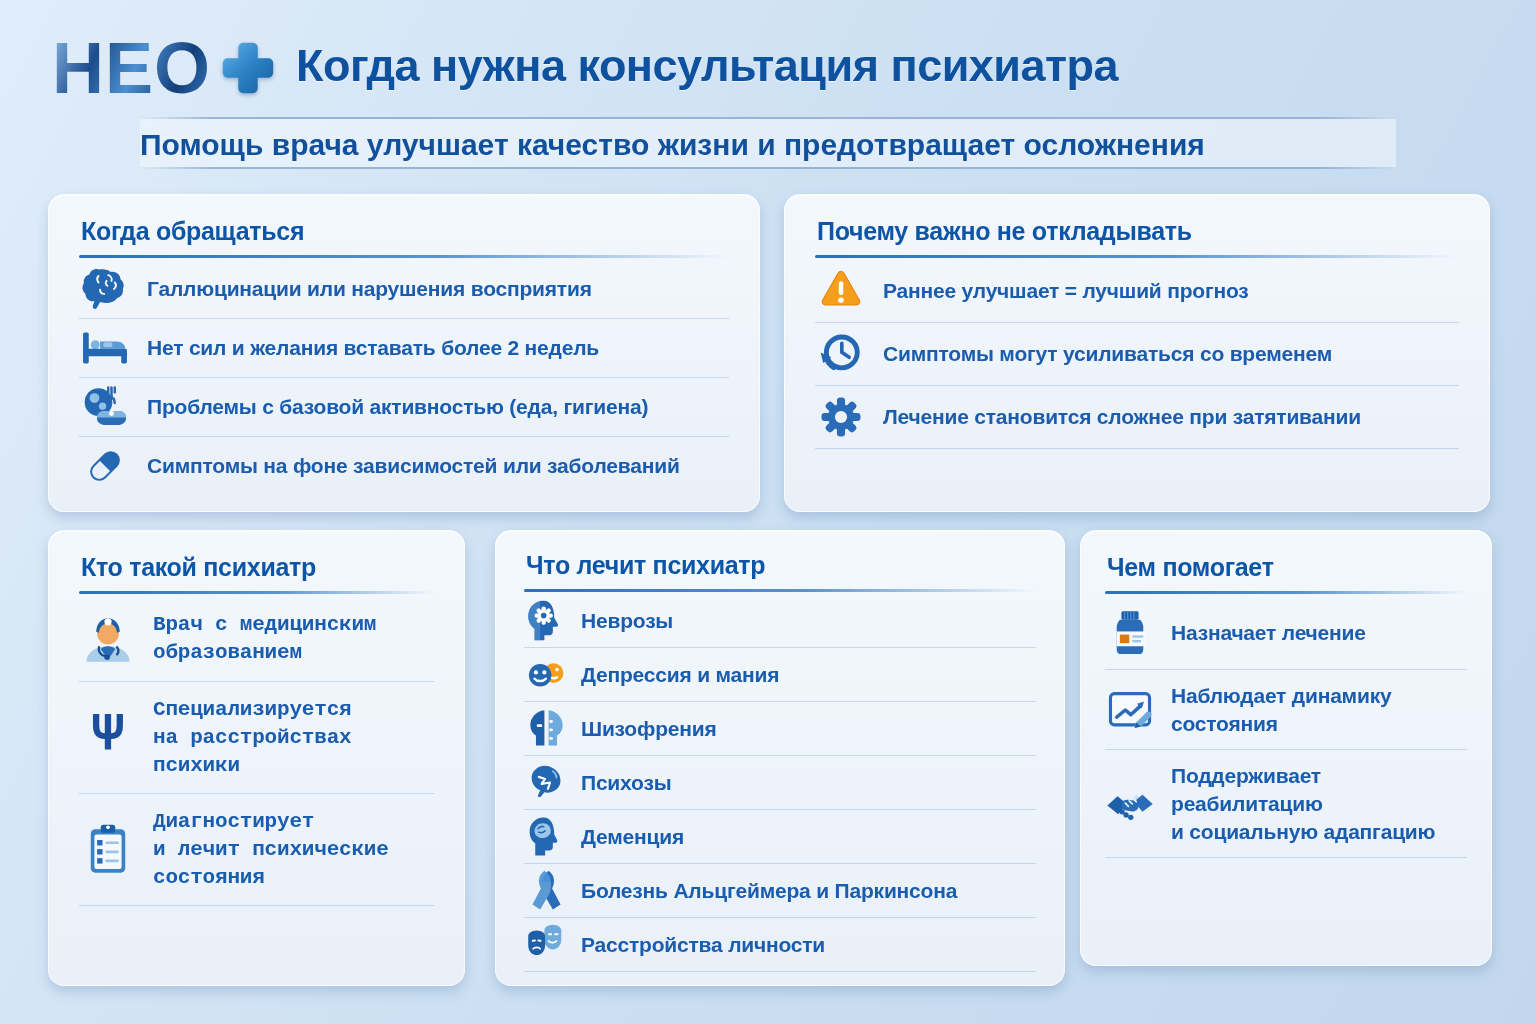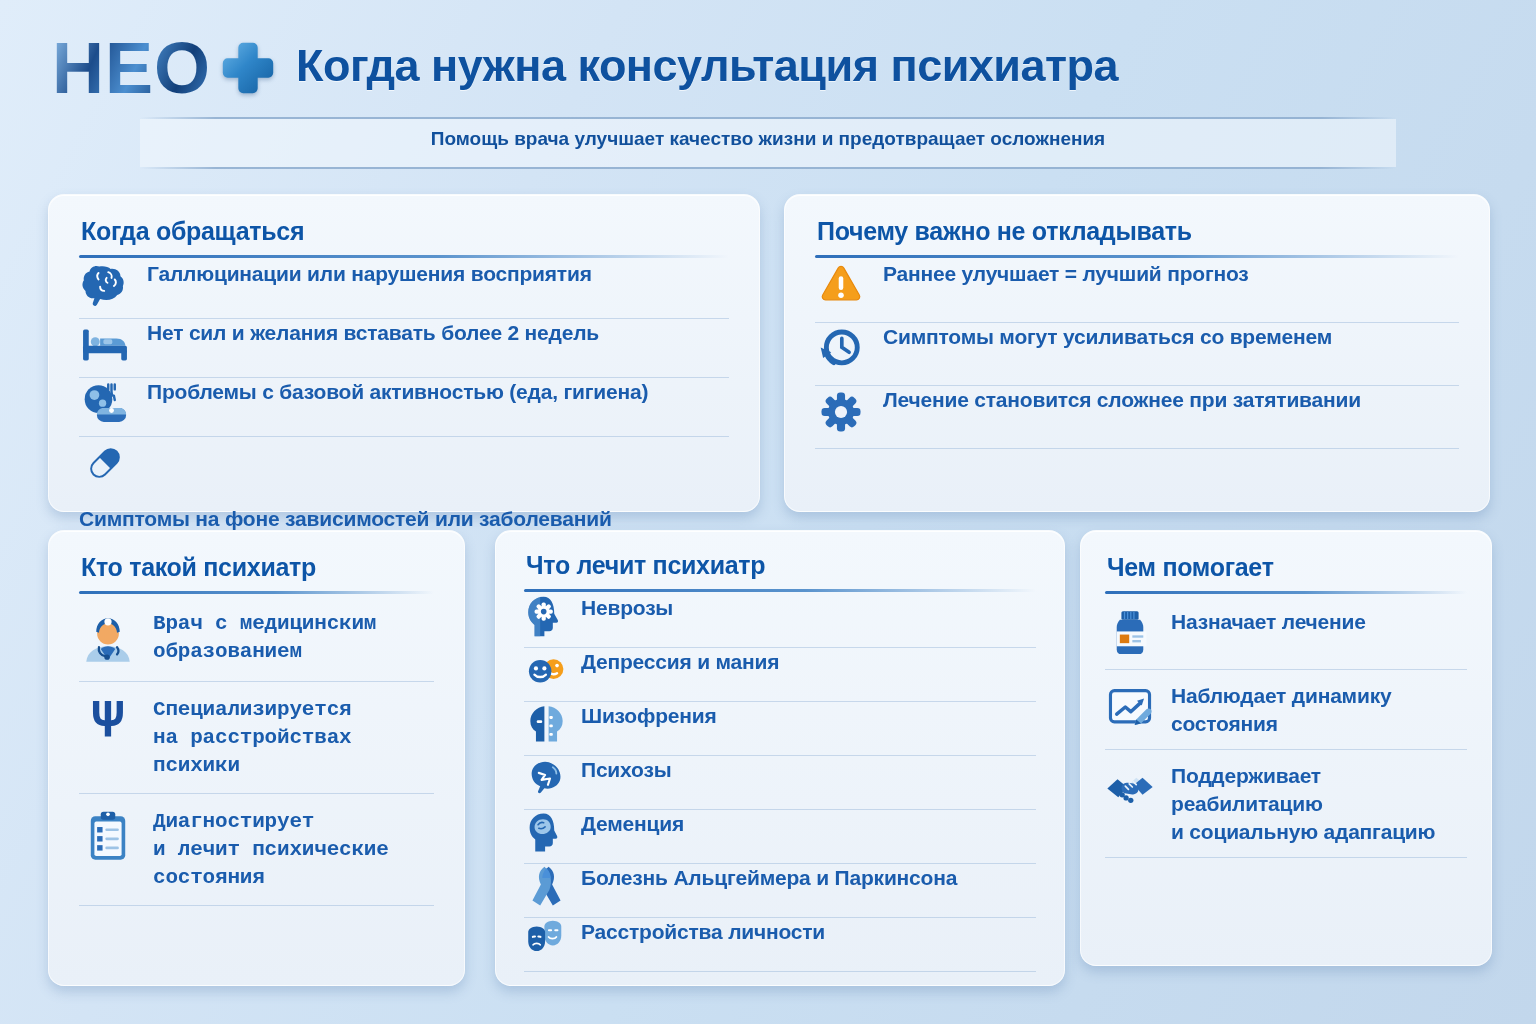--- a/index.html
+++ b/index.html
@@ -13,38 +13,38 @@
       -webkit-background-clip:text;background-clip:text;color:transparent;}
   }
   .logo-plus{width:62px;height:62px;margin-left:6px;filter:drop-shadow(0 2px 2px rgba(40,80,130,.35));}
   .title{position:absolute;left:296px;top:40px;margin:0;font-size:45px;font-weight:800;
     color:#0e519f;letter-spacing:-.5px;text-shadow:0 1px 0 rgba(255,255,255,.65);}
   .subtitle-band{position:absolute;left:140px;top:119px;width:1256px;height:48px;
     background:rgba(243,248,253,.55);}
   .hr{position:absolute;left:140px;width:1256px;height:2px;
     background:linear-gradient(90deg,rgba(141,172,206,0) 0%,rgba(141,172,206,.85) 6%,rgba(141,172,206,.85) 94%,rgba(141,172,206,0) 100%);}
   .hr1{top:117px;} .hr2{top:167px;}
-  .subtitle{position:absolute;left:140px;top:128px;width:1256px;text-align:center;
-    font-size:19px;font-weight:700;color:#11509c;}
+  .subtitle{position:absolute;left:140px;top:128px;width:1256px;text-align:left;
+    font-size:30px;font-weight:700;color:#11509c;}
   
   .card{position:absolute;box-sizing:border-box;border-radius:16px;padding:18px 30px 15px;
     background:linear-gradient(180deg,#f3f8fd 0%,#e9f0f8 100%);
     border:1px solid rgba(255,255,255,.65);
     box-shadow:0 6px 12px rgba(96,134,180,.30),inset 0 1px 0 rgba(255,255,255,.9);}
   .card-when  {left:48px;  top:194px; width:712px; height:318px;}
   .card-why   {left:784px; top:194px; width:706px; height:318px;}
   .card-who   {left:48px;  top:530px; width:417px; height:456px;}
   .card-treats{left:495px; top:530px; width:570px; height:456px;padding:16px 28px 0;}
   .card-helps {left:1080px;top:530px; width:412px; height:436px;padding:18px 24px 0;}
   .card-title{margin:4px 0 9px 2px;font-size:25px;font-weight:800;color:#0d55a7;letter-spacing:-.3px;}
   .rule{height:3px;border-radius:2px;margin-bottom:2px;
     background:linear-gradient(90deg,#2e6fba 0%,#5a93cd 55%,rgba(90,147,205,0) 100%);}
-  .row{display:flex;gap:16px;border-bottom:1px solid rgba(148,180,214,.45);}
+  .row{display:flex;align-items:center;gap:16px;border-bottom:1px solid rgba(148,180,214,.45);}
   .card-when  .row{height:58px;}
-  .card-when  .row:last-child{border-bottom:none;flex-direction:column;}
+  .card-when  .row:last-child{border-bottom:none;}
   .card-why   .row{height:62px;}
   .card-who   .row{padding:14px 0 13px;font-family:Liberation Mono, monospace;}
   .card-treats.card .row{height:53px;gap:12px;}
   .card-helps .row{padding:12px 0 11px;}
   .ic{display:flex;align-items:center;justify-content:center;width:52px;height:52px;flex:0 0 52px;}
   .ic svg{width:100%;height:100%;}
   .card-who .ic{width:58px;height:58px;flex-basis:58px;}
   .card-treats .ic{width:45px;height:45px;flex-basis:45px;}
   .card-helps .ic{width:50px;height:50px;flex-basis:50px;}
   .txt{color:#1a5cad;font-size:21px;font-weight:700;line-height:1.33;white-space:pre-line;letter-spacing:-.2px;}

